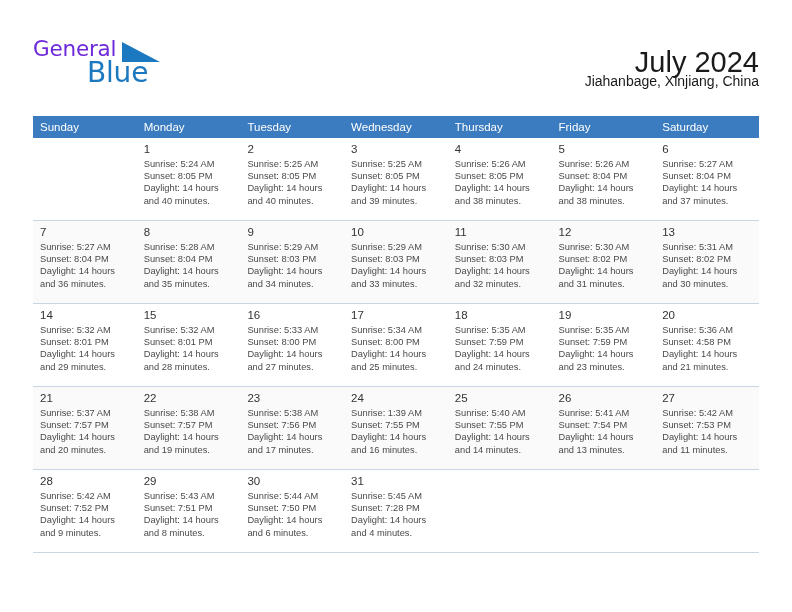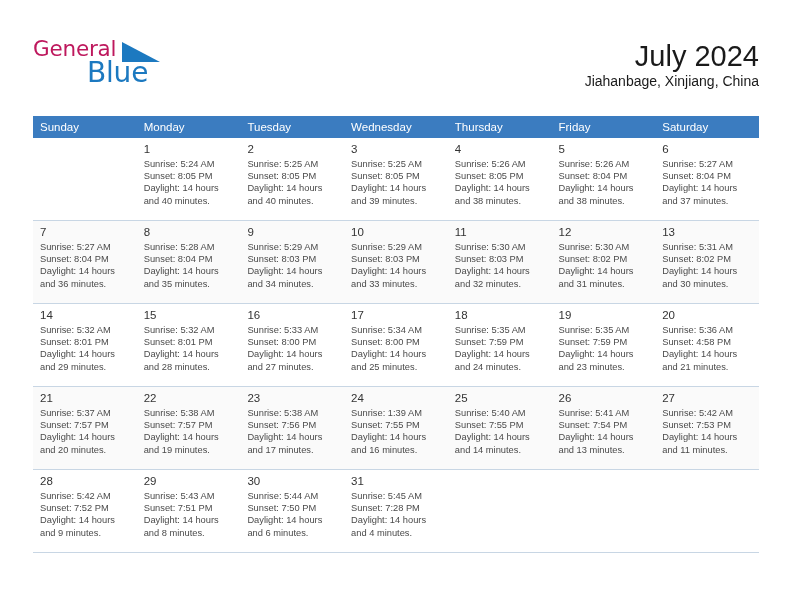--- a/index.html
+++ b/index.html
@@ -35,21 +35,21 @@
     top: 8px;
     width: 200px;
     height: 52px;
   }
   .logo-general {
     position: absolute;
     left: 0;
     top: 0;
     font-size: 21.5px;
     letter-spacing: -0.2px;
-    color: #be185d;
+    color: #6d28d9;
     font-family: "DejaVu Sans", sans-serif;
     font-weight: 400;
   }
   .logo-blue {
     position: absolute;
     left: 54px;
     top: 20px;
     font-size: 28px;
     letter-spacing: -0.2px;
     color: #1c79c0;
@@ -59,21 +59,21 @@
   .logo-triangle {
     position: absolute;
     left: 89px;
     top: 6px;
     width: 38px;
     height: 20px;
   }
   .title {
     position: absolute;
     right: 0;
-    top: 12px;
+    top: 18px;
     font-size: 29px;
     color: #1a1a1a;
     text-align: right;
     white-space: nowrap;
     font-weight: 400;
     margin-left: 20px;
   }
   .subtitle {
     position: absolute;
     right: 0;

